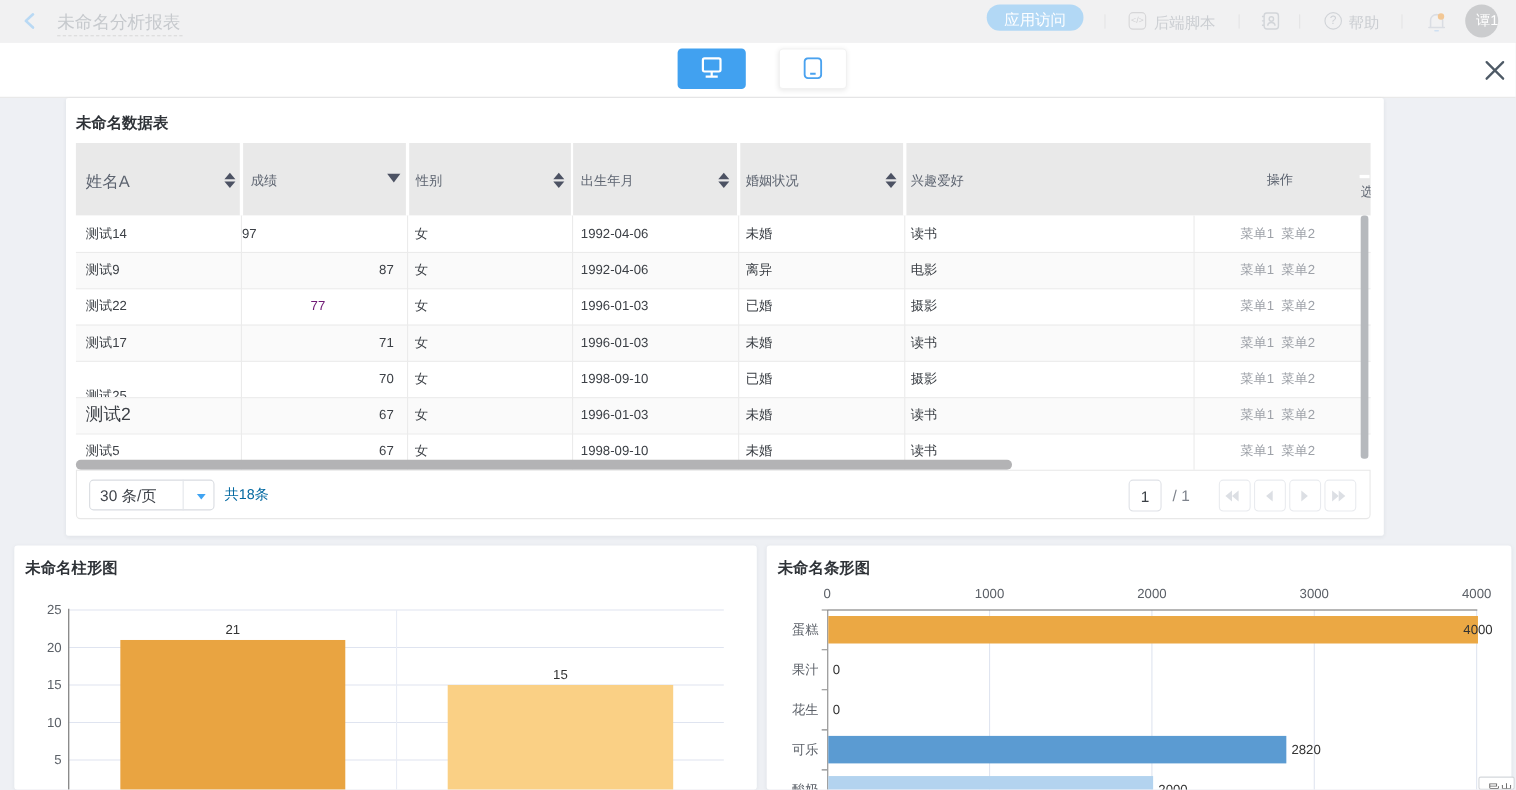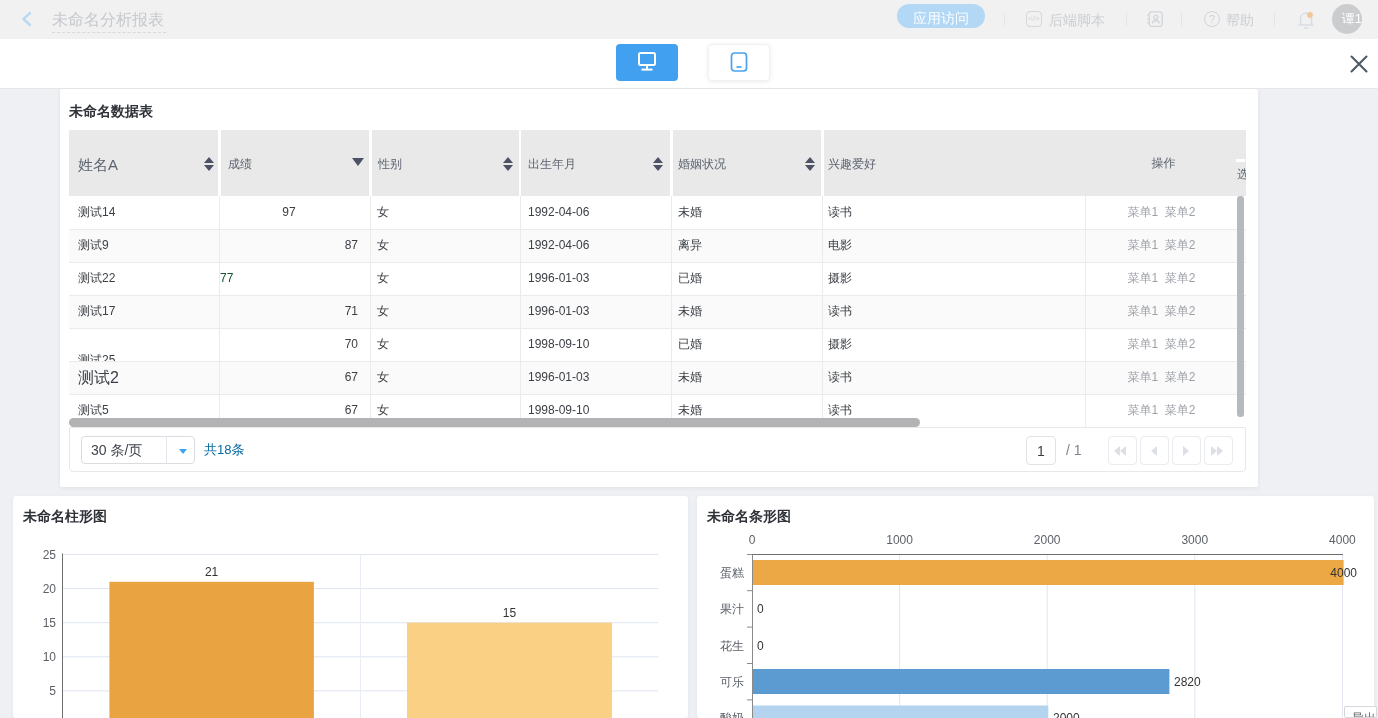--- a/index.html
+++ b/index.html
@@ -72,37 +72,37 @@
 <div class="a" style="left:502.5px;top:164.5px;width:0;height:0;border-left:5px solid transparent;border-right:5px solid transparent;border-top:6px solid #4c5263;"></div>
 <div class="a" style="left:653px;top:156.5px;width:0;height:0;border-left:5px solid transparent;border-right:5px solid transparent;border-bottom:6px solid #4c5263;"></div>
 <div class="a" style="left:653px;top:164.5px;width:0;height:0;border-left:5px solid transparent;border-right:5px solid transparent;border-top:6px solid #4c5263;"></div>
 <div class="a" style="left:804.5px;top:156.5px;width:0;height:0;border-left:5px solid transparent;border-right:5px solid transparent;border-bottom:6px solid #4c5263;"></div>
 <div class="a" style="left:804.5px;top:164.5px;width:0;height:0;border-left:5px solid transparent;border-right:5px solid transparent;border-top:6px solid #4c5263;"></div>
 <div class="a" style="left:352px;top:158px;width:0;height:0;border-left:6.5px solid transparent;border-right:6.5px solid transparent;border-top:8.5px solid #4c5263;"></div>
 <div class="a" style="left:1236px;top:159px;width:9px;height:2.5px;background:#fff;"></div>
 <div class="a" style="left:1237px;top:166px;width:9px;height:17px;overflow:hidden;font-size:12px;color:#5d6470;">选</div>
 <div class="a" style="left:69px;top:196px;width:1177px;height:33px;background:#ffffff;"></div>
 <div class="t" style="left:78px;top:196px;line-height:33px;font-size:12px;color:#3c4046;">测试14</div>
-<div class="a" style="left:220px;top:196px;width:138px;height:33px;line-height:33px;text-align:center;font-size:12px;color:#3c4046;">97</div>
+<div class="a" style="left:220px;top:196px;width:138px;height:33px;line-height:33px;text-align:left;font-size:12px;color:#3c4046;">97</div>
 <div class="t" style="left:377px;top:196px;line-height:33px;font-size:12px;color:#3c4046;">女</div>
 <div class="t" style="left:528px;top:196px;line-height:33px;font-size:12px;color:#3c4046;">1992-04-06</div>
 <div class="t" style="left:678px;top:196px;line-height:33px;font-size:12px;color:#3c4046;">未婚</div>
 <div class="t" style="left:828px;top:196px;line-height:33px;font-size:12px;color:#3c4046;">读书</div>
 <div class="a" style="left:1085px;top:196px;width:153px;height:33px;line-height:33px;text-align:center;font-size:12px;color:#9da1a8;">菜单1&nbsp;&nbsp;菜单2</div>
 <div class="a" style="left:69px;top:229px;width:1177px;height:33px;background:#fafafa;"></div>
 <div class="t" style="left:78px;top:229px;line-height:33px;font-size:12px;color:#3c4046;">测试9</div>
 <div class="a" style="left:220px;top:229px;width:138px;height:33px;line-height:33px;text-align:right;font-size:12px;color:#3c4046;">87</div>
 <div class="t" style="left:377px;top:229px;line-height:33px;font-size:12px;color:#3c4046;">女</div>
 <div class="t" style="left:528px;top:229px;line-height:33px;font-size:12px;color:#3c4046;">1992-04-06</div>
 <div class="t" style="left:678px;top:229px;line-height:33px;font-size:12px;color:#3c4046;">离异</div>
 <div class="t" style="left:828px;top:229px;line-height:33px;font-size:12px;color:#3c4046;">电影</div>
 <div class="a" style="left:1085px;top:229px;width:153px;height:33px;line-height:33px;text-align:center;font-size:12px;color:#9da1a8;">菜单1&nbsp;&nbsp;菜单2</div>
 <div class="a" style="left:69px;top:262px;width:1177px;height:33px;background:#ffffff;"></div>
 <div class="t" style="left:78px;top:262px;line-height:33px;font-size:12px;color:#3c4046;">测试22</div>
-<div class="a" style="left:220px;top:262px;width:138px;height:33px;line-height:33px;text-align:left;font-size:12px;color:#14532d;">77</div>
+<div class="a" style="left:220px;top:262px;width:138px;height:33px;line-height:33px;text-align:center;font-size:12px;color:#701a75;">77</div>
 <div class="t" style="left:377px;top:262px;line-height:33px;font-size:12px;color:#3c4046;">女</div>
 <div class="t" style="left:528px;top:262px;line-height:33px;font-size:12px;color:#3c4046;">1996-01-03</div>
 <div class="t" style="left:678px;top:262px;line-height:33px;font-size:12px;color:#3c4046;">已婚</div>
 <div class="t" style="left:828px;top:262px;line-height:33px;font-size:12px;color:#3c4046;">摄影</div>
 <div class="a" style="left:1085px;top:262px;width:153px;height:33px;line-height:33px;text-align:center;font-size:12px;color:#9da1a8;">菜单1&nbsp;&nbsp;菜单2</div>
 <div class="a" style="left:69px;top:295px;width:1177px;height:33px;background:#fafafa;"></div>
 <div class="t" style="left:78px;top:295px;line-height:33px;font-size:12px;color:#3c4046;">测试17</div>
 <div class="a" style="left:220px;top:295px;width:138px;height:33px;line-height:33px;text-align:right;font-size:12px;color:#3c4046;">71</div>
 <div class="t" style="left:377px;top:295px;line-height:33px;font-size:12px;color:#3c4046;">女</div>
 <div class="t" style="left:528px;top:295px;line-height:33px;font-size:12px;color:#3c4046;">1996-01-03</div>

